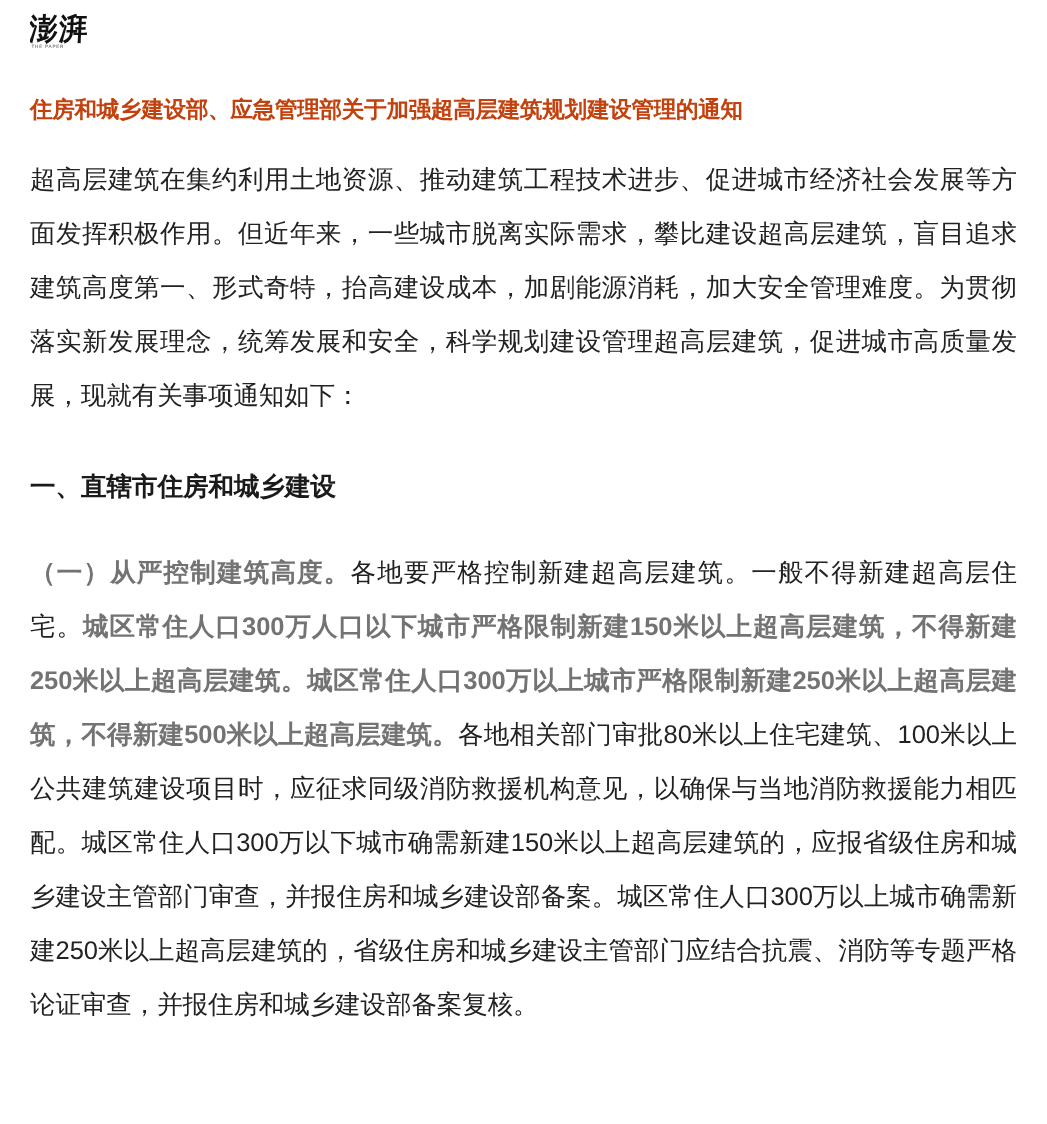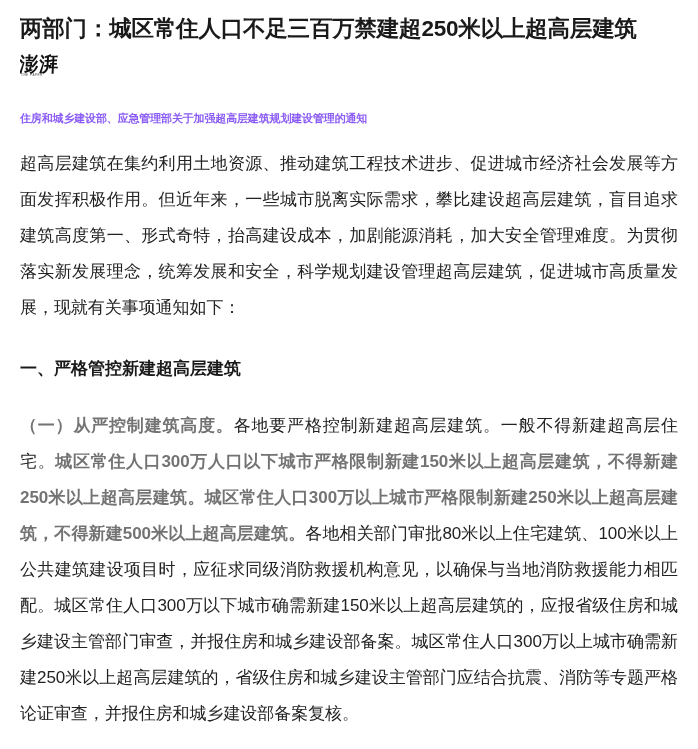--- a/index.html
+++ b/index.html
@@ -65,23 +65,23 @@
     font-family: "Liberation Sans", sans-serif;
   }
   .byline-date {
     font-size: 12.5px;
     color: #9a9a9a;
     margin-left: 11px;
     line-height: 26px;
     font-family: "Liberation Sans", sans-serif;
   }
   .subhead {
-    font-size: 11px;
+    font-size: 15px;
     font-weight: bold;
-    color: #8b5cf6;
+    color: #c2410c;
     line-height: 26px;
     margin-top: 26px;
     white-space: nowrap;
     letter-spacing: -0.15px;
   }
   .para {
     font-size: 17px;
     line-height: 36px;
     color: #222222;
     margin-top: 17px;
@@ -98,33 +98,32 @@
     margin-top: 30px;
   }
   .para.after-heading { margin-top: 26px; }
   .b { font-weight: bold; color: #737373; }
 </style>
 </head>
 <body>
 
 <div class="page">
 
-  <h1 class="article-title">两部门：城区常住人口不足三百万禁建超250米以上超高层建筑</h1>
 
   <div class="byline">
     <div class="brand-logo">
       <span class="glyphs">澎湃</span>
       <span class="sub">THE PAPER</span>
     </div>
   </div>
 
   <h2 class="subhead">住房和城乡建设部、应急管理部关于加强超高层建筑规划建设管理的通知</h2>
 
 
   <p class="para tight">超高层建筑在集约利用土地资源、推动建筑工程技术进步、促进城市经济社会发展等方面发挥积极作用。但近年来，一些城市脱离实际需求，攀比建设超高层建筑，盲目追求建筑高度第一、形式奇特，抬高建设成本，加剧能源消耗，加大安全管理难度。为贯彻落实新发展理念，统筹发展和安全，科学规划建设管理超高层建筑，促进城市高质量发展，现就有关事项通知如下：</p>
 
-  <h3 class="section-heading">一、严格管控新建超高层建筑</h3>
+  <h3 class="section-heading">一、直辖市住房和城乡建设</h3>
 
   <p class="para after-heading">
     <span class="b">（一）从严控制建筑高度。</span><span>各地要严格控制新建超高层建筑。一般不得新建超高层住宅。</span><span class="b">城区常住人口300万人口以下城市严格限制新建150米以上超高层建筑，不得新建250米以上超高层建筑。城区常住人口300万以上城市严格限制新建250米以上超高层建筑，不得新建500米以上超高层建筑。</span><span>各地相关部门审批80米以上住宅建筑、100米以上公共建筑建设项目时，应征求同级消防救援机构意见，以确保与当地消防救援能力相匹配。城区常住人口300万以下城市确需新建150米以上超高层建筑的，应报省级住房和城乡建设主管部门审查，并报住房和城乡建设部备案。城区常住人口300万以上城市确需新建250米以上超高层建筑的，省级住房和城乡建设主管部门应结合抗震、消防等专题严格论证审查，并报住房和城乡建设部备案复核。</span>
   </p>
 
 </div>
 
 </body></html>

